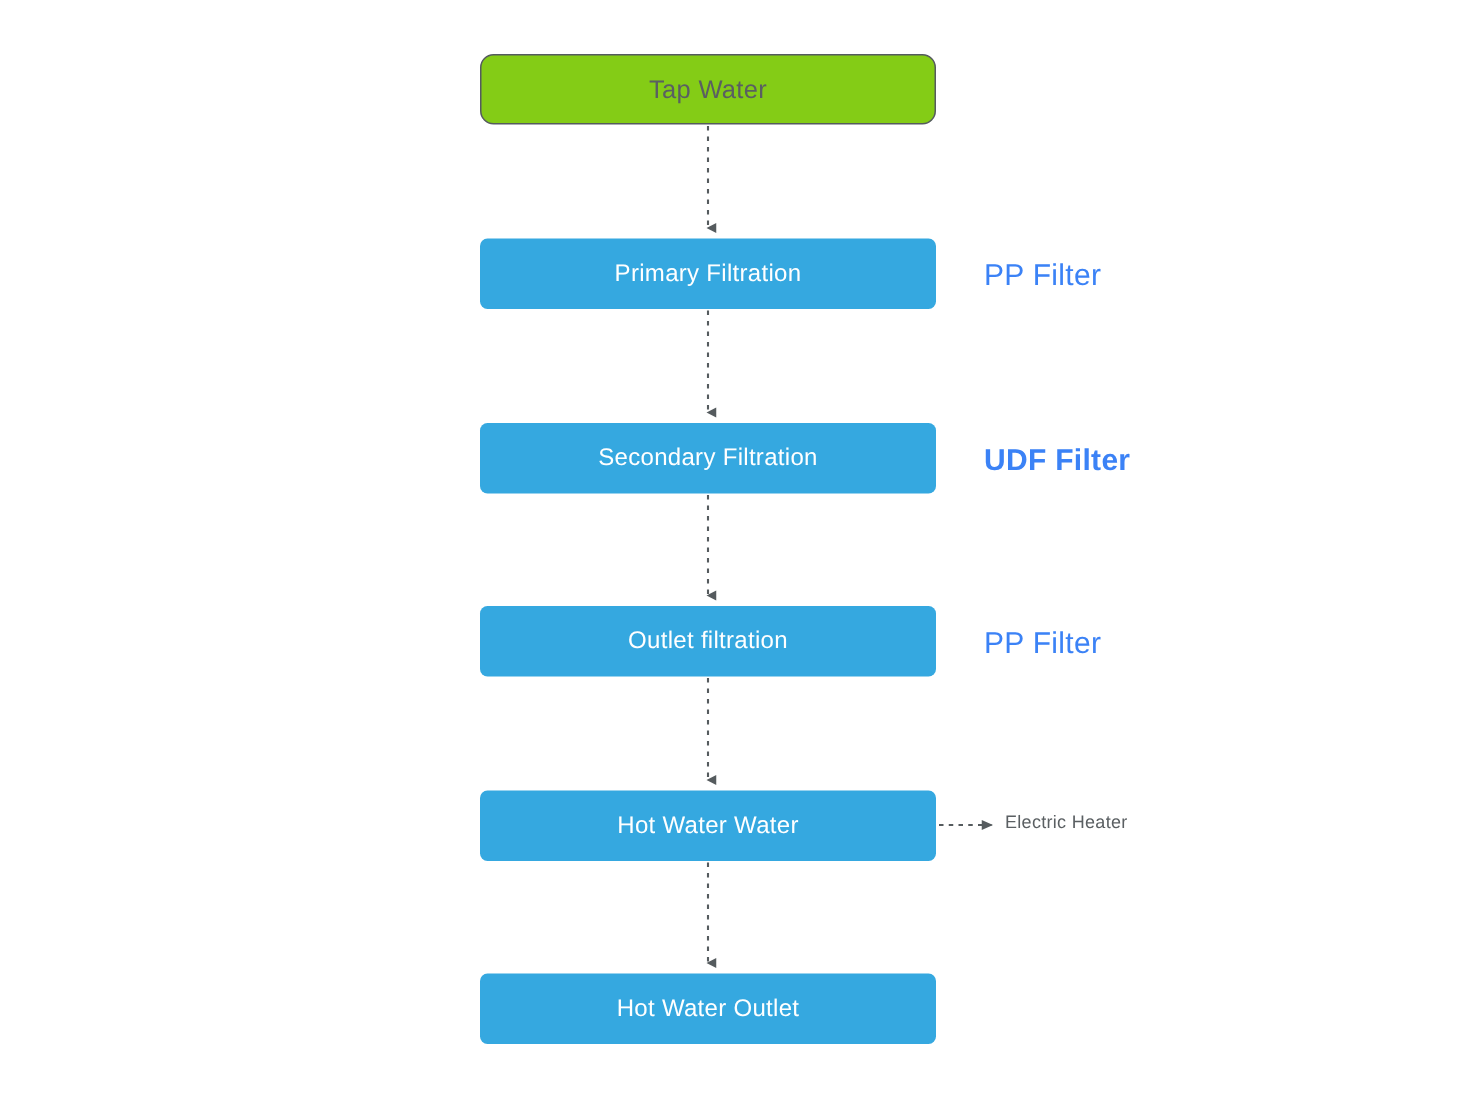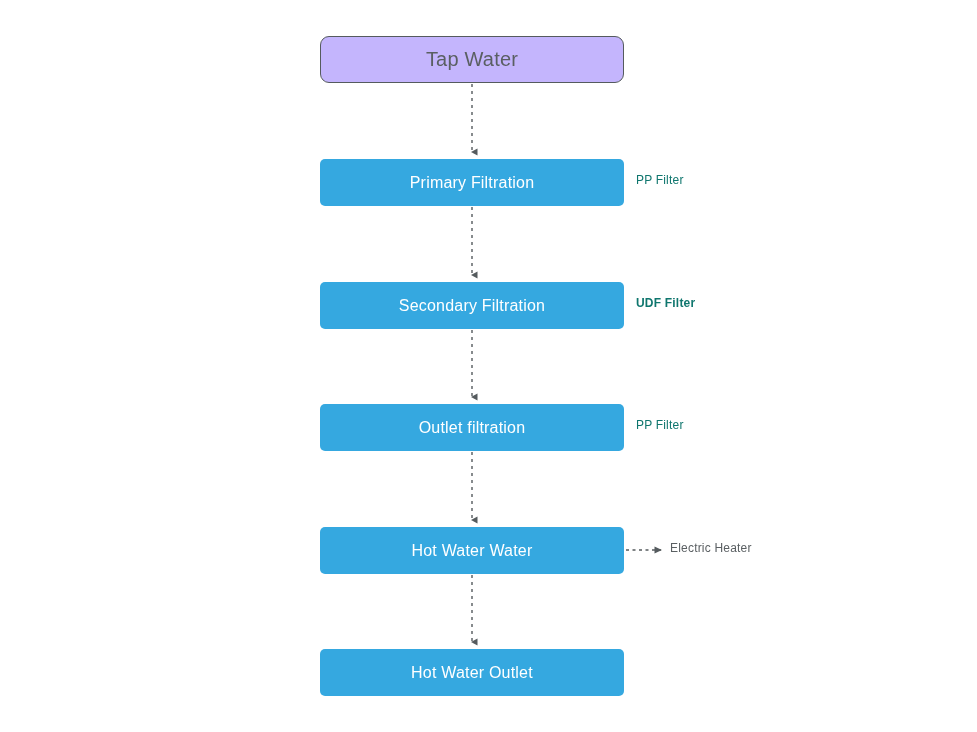--- a/index.html
+++ b/index.html
@@ -26,47 +26,47 @@
     left: 320px;
     width: 304px;
     height: 47px;
     box-sizing: border-box;
     display: flex;
     align-items: center;
     justify-content: center;
     letter-spacing: 0.2px;
   }
   .node.start {
-    background: #c4b5fd;
+    background: #84cc16;
     border: 1.6px solid #555b5e;
     border-radius: 9px;
     color: #5a5f62;
-    font-size: 20px;
+    font-size: 17px;
   }
   .node.process {
     background: #35a8e0;
     border-radius: 5px;
     color: #ffffff;
     font-size: 16px;
   }
 
   
   .n0 { top: 36px; }
   .n1 { top: 159px; }
   .n2 { top: 282px; }
   .n3 { top: 404px; }
   .n4 { top: 527px; }
   .n5 { top: 649px; }
 
   
   .side-label {
     position: absolute;
-    left: 636px;
-    color: #0f766e;
-    font-size: 12px;
+    left: 656px;
+    color: #3b82f6;
+    font-size: 20px;
     white-space: nowrap;
     letter-spacing: 0.2px;
   }
   .side-label.l1 { top: 173px; }
   .side-label.l2 { top: 296px; font-weight: bold; }
   .side-label.l3 { top: 418px; }
 
   .heater-label {
     position: absolute;
     left: 670px;

